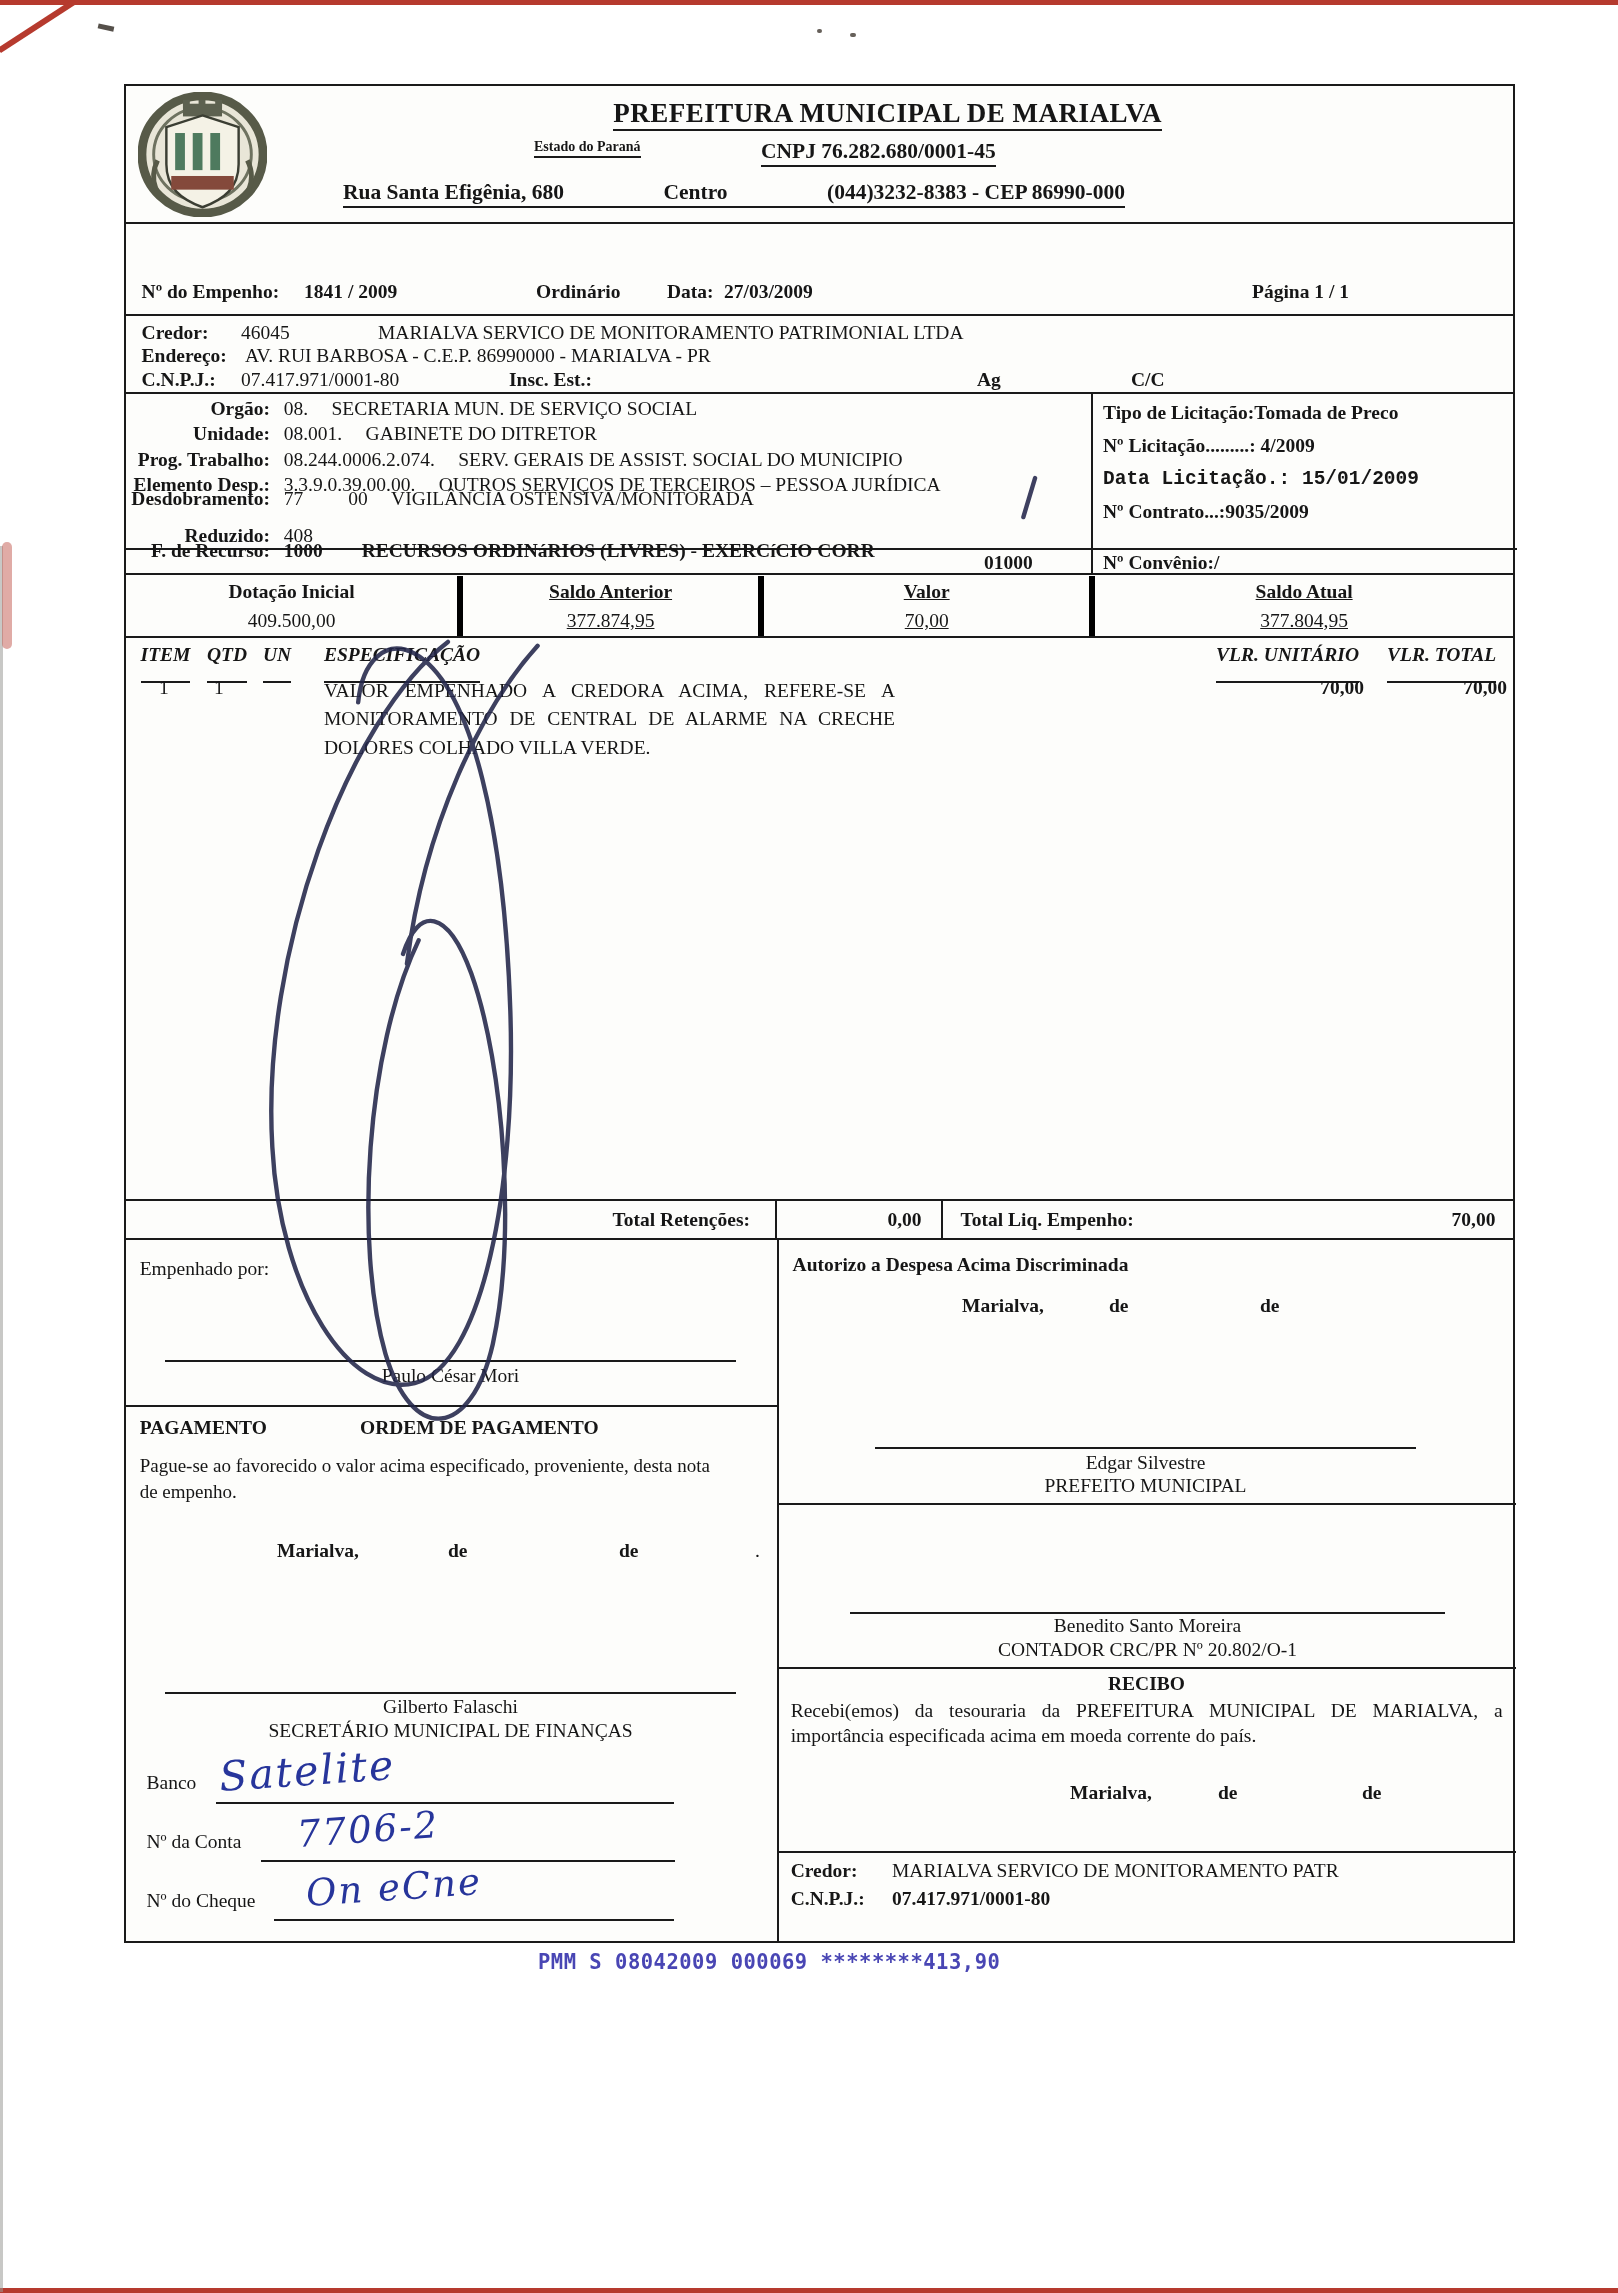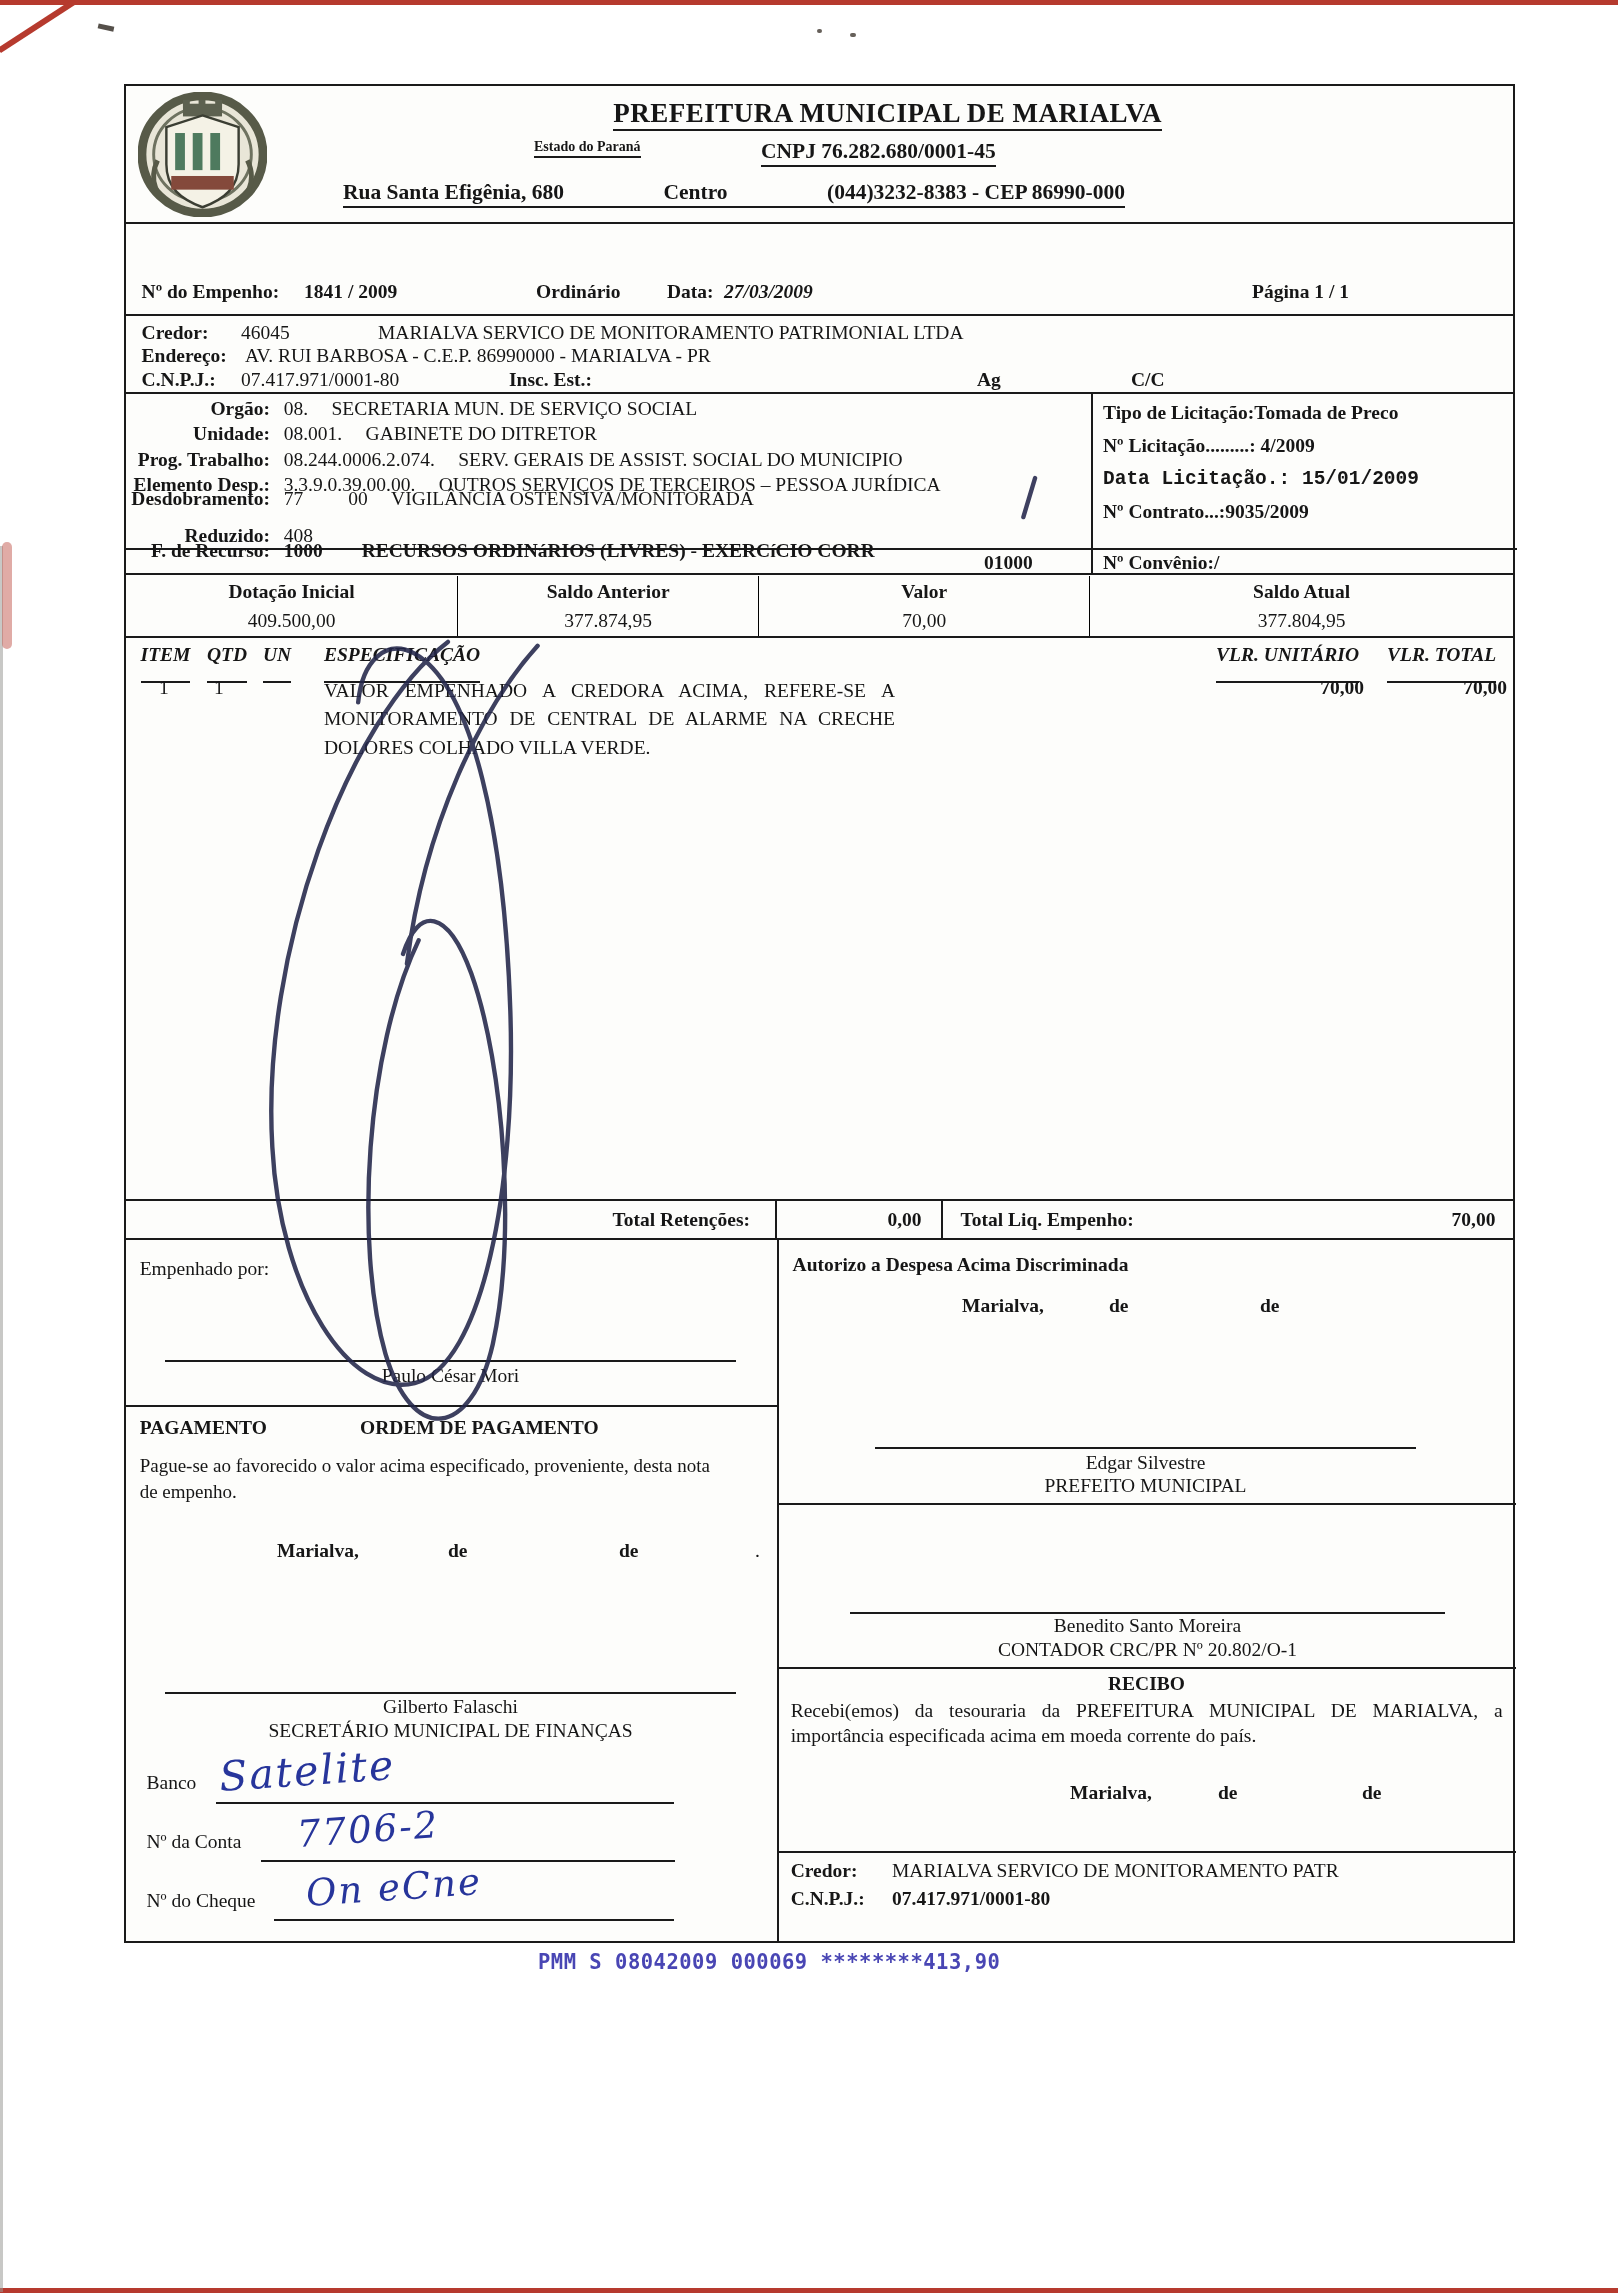--- a/index.html
+++ b/index.html
@@ -32,21 +32,21 @@
   .sec-item { top: 591px; height: 117px; }
   .sec-tot { top: 1113px; height: 41px; border-top: 2px solid #1a1a1a; border-bottom: 2px solid #1a1a1a; display:flex; align-items:center; }
   .sec-lower { top: 1154px; height: 703px; }
   .orow { position: absolute; left: 0; white-space: nowrap; }
   .olabel { display: inline-block; width: 144px; text-align: right; font-weight: bold; }
   .ocode { margin-left: 13.7px; }
   .osub { margin-left: 45px; }
   .odesc { margin-left: 23.4px; }
   .lic { position: absolute; left: 977px; font-weight: bold; white-space: nowrap; }
   .dotcell { height: 100%; padding-top: 4.9px; }
-  .dotcell + .dotcell { border-left: 1px solid #000000; }
+  .dotcell + .dotcell { border-left: 6px solid #000000; text-decoration: underline; }
   .dothead { font-weight: bold; }
   .dotval { margin-top: 6.8px; }
   .ith { font-style: italic; font-weight: bold; border-bottom: 2px solid #1a1a1a; padding-bottom: 15px; position: absolute; }
   .hand {
     position: absolute; font-family: "DejaVu Serif", serif; font-style: italic;
     color: #27359b; transform: rotate(-4deg); letter-spacing: 2px; white-space: nowrap;
   }
   .signline { position: absolute; border-top: 2px solid #1a1a1a; }
   .scribble { position: absolute; left: 124px; top: 84px; pointer-events: none; z-index: 6; }
   .footerprint {
@@ -98,21 +98,21 @@
       <span>(044)3232-8383  -  CEP 86990-000</span>
     </div>
   </div>
 
 
   <div class="sec sec-emp">
     <span class="abs b" style="left:15.6px;top:11.7px;">Nº do Empenho:</span>
     <span class="abs b" style="left:178px;top:11.7px;">1841 / 2009</span>
     <span class="abs b" style="left:410px;top:11.7px;">Ordinário</span>
     <span class="abs b" style="left:541px;top:11.7px;">Data:</span>
-    <span class="abs b" style="left:598px;top:11.7px;font-style:italic;">27/03/2009</span>
+    <span class="abs b" style="left:598px;top:11.7px;">27/03/2009</span>
     <span class="abs b" style="left:1126px;top:11.7px;">Página  1 / 1</span>
   </div>
 
   <div class="sec sec-credor">
     <span class="abs b" style="left:15.6px;top:5.9px;">Credor:</span>
     <span class="abs" style="left:115px;top:5.9px;">46045</span>
     <span class="abs" style="left:252px;top:5.9px;">MARIALVA SERVICO DE MONITORAMENTO PATRIMONIAL LTDA</span>
     <span class="abs b" style="left:15.6px;top:29px;">Endereço:</span>
     <span class="abs" style="left:119px;top:29px;">AV. RUI BARBOSA - C.E.P. 86990000 - MARIALVA - PR</span>
     <span class="abs b" style="left:15.6px;top:53px;">C.N.P.J.:</span>

